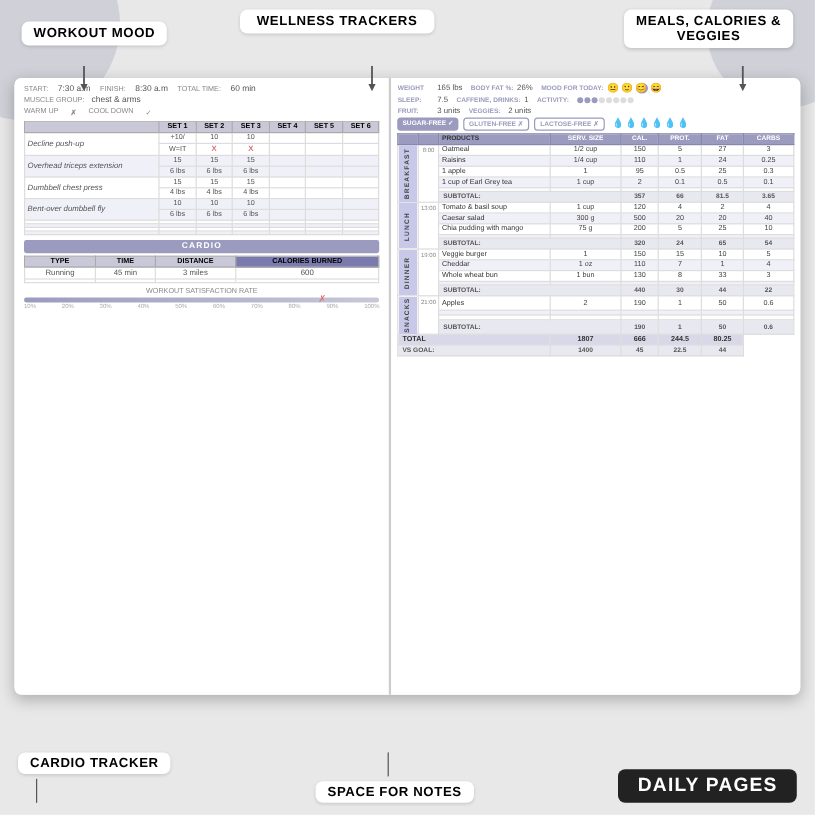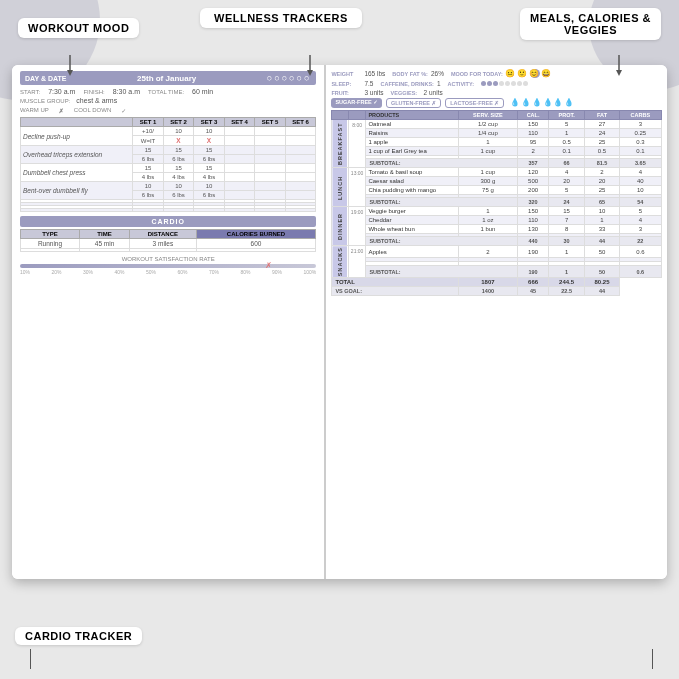--- a/index.html
+++ b/index.html
@@ -420,25 +420,20 @@
           <path d="M0,0 L4,2 L0,4 Z" fill="#555"></path>
         </marker>
       </defs>
     </svg>
 </div>
 
 <div class="planner-book">
 
   <div class="left-page">
 
-    <div class="day-date-header">
-      <span>DAY &amp; DATE</span>
-      <span class="handwriting" style="color:white;font-size:8px;">25th of January</span>
-      <span style="font-size:9px; letter-spacing:2px;">○○○○○○</span>
-    </div>
 
     <div class="start-finish-row">
       <label>START:</label>
       <span class="handwriting">7:30 a.m</span>
       <label>FINISH:</label>
       <span class="handwriting">8:30 a.m</span>
       <label>TOTAL TIME:</label>
       <span class="handwriting">60 min</span>
     </div>
 
@@ -879,14 +874,16 @@
 
 </div>
 
 <div class="bottom-labels">
   <div style="display:flex;flex-direction:column;gap:4px;align-items:flex-start;">
     <div class="bottom-label">CARDIO TRACKER</div>
     <div style="width:12px;height:20px;border-left:1px solid #555;margin-left:15px;"></div>
   </div>
   <div style="display:flex;flex-direction:column;align-items:center;gap:4px;">
     <div style="width:12px;height:20px;border-left:1px solid #555;margin-left:0;"></div>
+    <div class="bottom-label">SPACE FOR NOTES</div>
   </div>
+  <div class="bottom-label-daily">DAILY PAGES</div>
 </div>
 
 </body></html>

